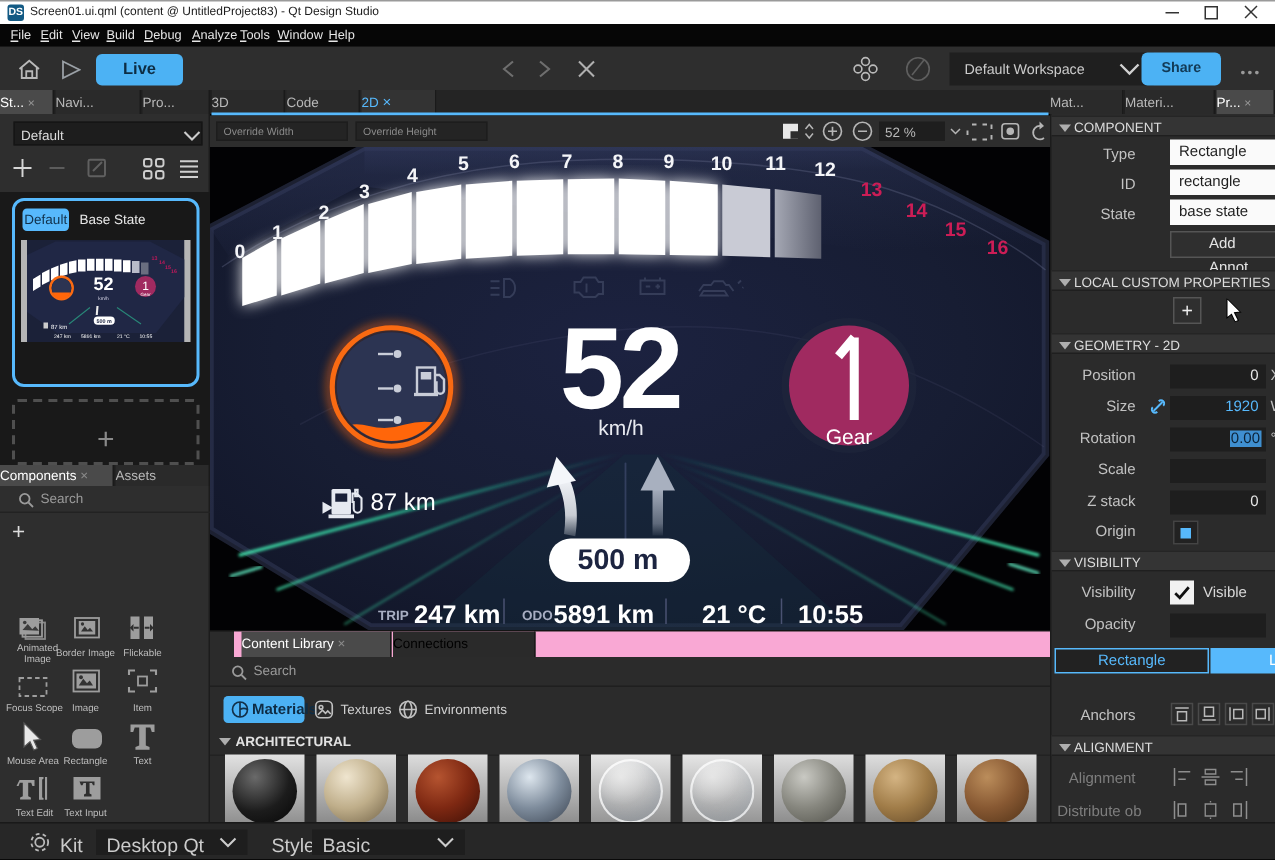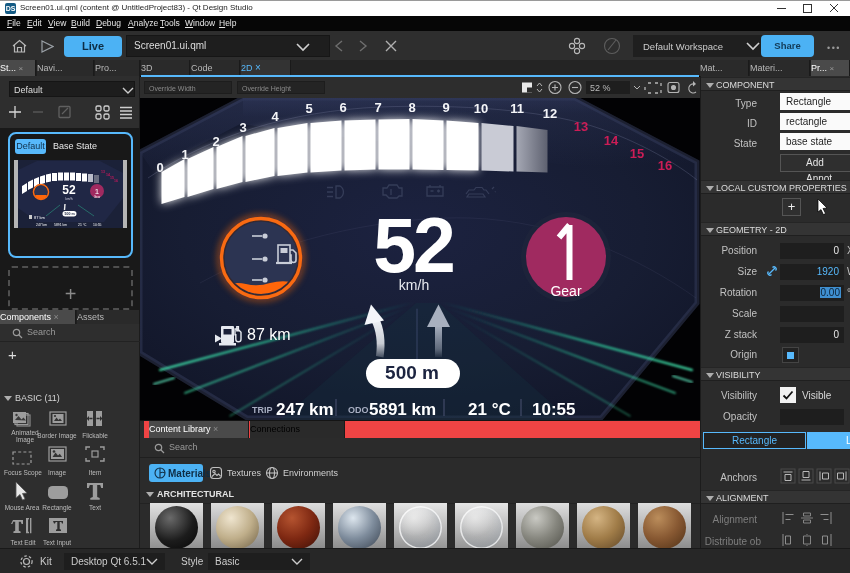--- a/index.html
+++ b/index.html
@@ -42,37 +42,37 @@
 #basichdr{left:0;top:316px;width:140px;height:14px}
 .ghdr{font-size:9px;color:#e2e2e2;font-weight:bold}
 .complbl{position:absolute;font-size:6.5px;color:#bdbdbd;text-align:center;width:42px;line-height:1.1}
 
 #bluebar{left:141px;top:75px;width:558px;height:2px;background:#57b9fc}
 #canvasbar{left:140px;top:77px;width:560px;height:21px;background:#2d2d2d}
 .ovr{position:absolute;top:4px;width:88px;height:13px;background:#242424;border:1px solid #1d1d1d;color:#8a8a8a;font-size:7px;line-height:13px;padding-left:4px}
 #canvas{left:140px;top:98px;width:560px;height:322px;background:#020204;overflow:hidden}
 
 #clpanel{left:140px;top:420px;width:560px;height:128px;background:#2b2b2b;border-top:1px solid #141414}
-#cltabs{left:4px;top:0;width:560px;height:17px;background:#ef4444}
+#cltabs{left:16px;top:0;width:560px;height:17px;background:#f9a8d4}
 #clsearch{left:0;top:17px;width:560px;height:20px;border-bottom:1px solid #1f1f1f}
 #matpill{left:9px;top:43px;width:54px;height:18px;background:#4cb2f4;border-radius:3px}
 #archhdr{left:0;top:64px;width:560px;height:19px;border-bottom:1px solid #222}
 .mtile{position:absolute;top:82px;width:53px;height:46px}
 .sph{position:absolute;left:5px;top:3px;width:43px;height:43px;border-radius:50%}
 
 #rightpanel{left:700px;top:76px;width:150px;height:472px;background:#2b2b2b;border-left:1px solid #1c1c1c}
 .sechdr{position:absolute;left:0;width:150px;height:14px;background:#343434;border-top:1px solid #252525;border-bottom:1px solid #1f1f1f}
 .sechdr span{position:absolute;left:15px;top:2px;font-size:9px;font-weight:normal;color:#dcdcdc}
 .arr{position:absolute;left:5px;top:5px;width:0;height:0;border-left:4px solid transparent;border-right:4px solid transparent;border-top:5px solid #aeaeae}
 .plbl{position:absolute;font-size:10px;color:#c2c2c2;text-align:right;width:60px}
 .pfield{position:absolute;left:79px;width:71px;height:17px;background:#fafafa;color:#1e1e1e;font-size:10px;line-height:17px;padding-left:6px}
 .dfield{position:absolute;left:79px;width:64px;height:16px;background:#1e1e1e;color:#e8e8e8;font-size:10px;line-height:16px;text-align:right;padding-right:5px}
 .unit{position:absolute;left:146px;font-size:10px;color:#c2c2c2}
 
-#statusbar{left:0;top:548px;width:850px;height:25px;background:#272727;border-top:1px solid #191919;font-size:10px;color:#ccc}
+#statusbar{left:0;top:548px;width:850px;height:25px;background:#272727;border-top:1px solid #191919;font-size:13px;color:#ccc}
 .sbcombo{position:absolute;top:4px;height:17px;background:#1e1e1e}
 </style></head>
 <body>
 
 <div class="abs" id="titlebar"></div>
 <div class="abs" id="dslogo">DS</div>
 <div class="abs" id="title">Screen01.ui.qml (content @ UntitledProject83) - Qt Design Studio</div>
 <svg class="abs" style="left:770px;top:0" width="80" height="16">
  <g stroke="#333" stroke-width="1" fill="none">
   <line x1="7" y1="8.5" x2="16" y2="8.5"></line>
@@ -93,26 +93,20 @@
     <span style="left:185px"><u>W</u>indow</span>
  <span style="left:219px"><u>H</u>elp</span>
 </div>
 
 <div class="abs" id="toolbar">
  <svg class="abs" style="left:10px;top:6px" width="44" height="18" fill="none" stroke="#b9b9b9" stroke-width="1.2">
   <path d="M3 9 L9.5 3.5 L16 9 M4.5 8 V15 H14.5 V8 M7.5 15 V10.5 H11.5 V15"></path>
   <path d="M32 4 L43 9.5 L32 15 Z" stroke="#9aa0a6"></path>
  </svg>
  <div class="abs" id="livepreview">Live Preview</div>
- <div class="abs" id="fcombo">
-      <span>Screen01.ui.qml</span>
-   <svg class="abs" style="left:168px;top:5px" width="16" height="12" fill="none" stroke="#d0d0d0" stroke-width="1.6">
-        <path d="M2 3 L8 9 L14 3"></path>
-      </svg>
- </div>
  <svg class="abs" style="left:330px;top:8px" width="80" height="14" fill="none" stroke="#6e6e6e" stroke-width="1.4">
   <path d="M12 2 L6 7 L12 12"></path>
       <path d="M30 2 L36 7 L30 12"></path>
   <path d="M56 2 L66 12 M66 2 L56 12" stroke="#b0b0b0"></path>
  </svg>
  <svg class="abs" style="left:566px;top:6px" width="60" height="18" fill="none" stroke="#b9b9b9" stroke-width="1.1">
   <g>
         <circle cx="11" cy="4" r="2.6"></circle>
         <circle cx="11" cy="14" r="2.6"></circle>
         <circle cx="6" cy="9" r="2.6"></circle>
@@ -226,24 +220,20 @@
   <div class="tab" style="left:77px;width:63px;height:14px;line-height:14px">Assets</div>
  </div>
  <div class="abs" id="searchrow1">
   <svg class="abs" style="left:12px;top:4px" width="11" height="11" fill="none" stroke="#9a9a9a" stroke-width="1.2">
         <circle cx="4.5" cy="4.5" r="3.2"></circle>
         <path d="M7 7 L10 10"></path>
       </svg>
   <span class="abs" style="left:27px;top:3px;font-size:9px;color:#9a9a9a">Search</span>
  </div>
  <div class="abs" id="plusrow">+</div>
- <div class="abs" id="basichdr">
-  <div class="arr" style="left:4px;top:4px"></div>
-  <span class="ghdr abs" style="left:15px;top:1px;font-weight:normal;color:#d5d5d5">BASIC (11)</span>
- </div>
  <svg class="abs" style="left:0;top:330px" width="140px" height="142px" fill="none" stroke="#a9a9a9" stroke-width="1.2">
   <g>
         <rect x="17" y="9" width="13" height="11" stroke="#8a8a8a"></rect>
         <rect x="15" y="7.5" width="13" height="11" stroke="#9a9a9a"></rect>
         <rect x="13" y="6" width="13" height="11" fill="#9d9d9d" stroke="none"></rect>
         <path d="M15 14 l3.5 -4 l3 3.5 l2 -2 l2.5 3 Z" fill="#3a3a3a" stroke="none"></path>
         <circle cx="16.5" cy="9" r="1.2" fill="#3a3a3a" stroke="none"></circle>
       </g>
   <g>
         <rect x="50" y="6" width="16" height="13" stroke="#9d9d9d"></rect>

